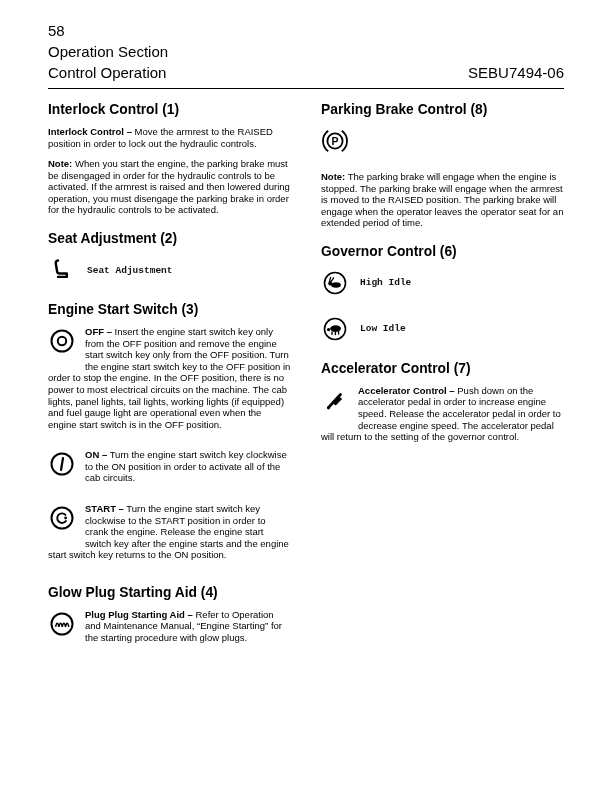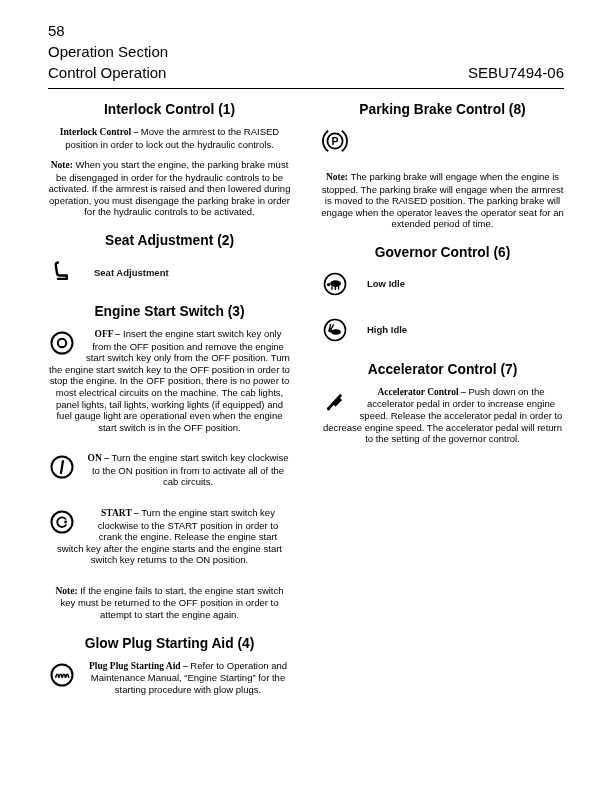--- a/index.html
+++ b/index.html
@@ -6,31 +6,31 @@
   html,body { background:#e8e8e8; }
   body { font-family:"Liberation Sans", sans-serif; color:#111; }
   .page {
     width:612px; height:792px; background:#ffffff; margin:0 auto;
     padding:20px 48px 24px 48px; overflow:hidden; position:relative;
   }
   .header { display:flex; justify-content:space-between; align-items:flex-end;
     font-size:15px; line-height:1.4; color:#000; }
   .header-left div { white-space:nowrap; }
   .header-rule { border-top:1.2px solid #000; margin-top:5px; margin-bottom:10px; }
-  .columns { display:flex; gap:30px;text-align:center; }
+  .columns { display:flex; gap:30px; }
   .col { width:243px; }
   h2.heading { font-size:13.8px; font-weight:bold; color:#000; margin:15px 0 9px 0; }
   .sec:first-child h2.heading { margin-top:3px; }
   p.body { font-size:9.5px; line-height:1.22; margin-bottom:9px; color:#000; }
-  .lead { font-weight:bold;font-family:Liberation Serif, serif; }
+  .lead { font-weight:bold; }
   .icon-para { margin-bottom:10px; }
   .icon-para::after { content:""; display:block; clear:both; }
   .icon-para .icon { float:left; width:28px; height:34px; margin:1px 9px 0 0; }
   .icon svg { display:block; }
-  .label-block { display:flex; align-items:center; gap:18px; margin:10px 0 18px 0; }
+  .label-block { display:flex; align-items:center; gap:11px; margin:10px 0 18px 0;font-family:Liberation Mono, monospace; }
   .label-block .icon { width:28px; height:28px; }
   .label-block .label { font-size:9.5px; font-weight:bold; }
 </style>
 </head>
 <body>
 
 <div class="page">
 
   <div class="header">
     <div class="header-left">
@@ -77,35 +77,34 @@
           <p class="body"><span class="lead">OFF –</span><span> Insert the engine start switch key only from the OFF position and remove the engine start switch key only from the OFF position. Turn the engine start switch key to the OFF position in order to stop the engine. In the OFF position, there is no power to most electrical circuits on the machine. The cab lights, panel lights, tail lights, working lights (if equipped) and fuel gauge light are operational even when the engine start switch is in the OFF position.</span></p>
         </div>
 
         <div class="icon-para">
           <span class="icon">
             <svg width="28" height="28" viewBox="0 0 28 28">
               <circle cx="14" cy="14" r="10.5" fill="none" stroke="#000" stroke-width="2"></circle>
               <line x1="15" y1="8" x2="13" y2="20" stroke="#000" stroke-width="2.2" stroke-linecap="round"></line>
             </svg>
           </span>
-          <p class="body"><span class="lead">ON –</span><span> Turn the engine start switch key clockwise to the ON position in from to activate all of the cab circuits.</span></p>
+          <p class="body"><span class="lead">ON –</span><span> Turn the engine start switch key clockwise to the ON position in order to activate all of the cab circuits.</span></p>
         </div>
 
         <div class="icon-para">
           <span class="icon">
             <svg width="28" height="28" viewBox="0 0 28 28">
               <circle cx="14" cy="14" r="10.5" fill="none" stroke="#000" stroke-width="2"></circle>
               <path d="M17.5 10.8 a4.8 4.8 0 1 0 0.4 6.2" fill="none" stroke="#000" stroke-width="1.9" stroke-linecap="round"></path>
               <circle cx="17.6" cy="14" r="1.4" fill="#000"></circle>
             </svg>
           </span>
           <p class="body"><span class="lead">START –</span><span> Turn the engine start switch key clockwise to the START position in order to crank the engine. Release the engine start switch key after the engine starts and the engine start switch key returns to the ON position.</span></p>
         </div>
 
-        <p class="body"><span class="lead">Note:</span><span> If the engine fails to start, the engine start switch key must be returned to the OFF position in order to attempt to start the engine again.</span></p>
       </div>
 
       <div class="sec">
         <h2 class="heading">Glow Plug Starting Aid (4)</h2>
         <div class="icon-para">
           <span class="icon">
             <svg width="28" height="28" viewBox="0 0 28 28">
               <circle cx="14" cy="14" r="10.5" fill="none" stroke="#000" stroke-width="2"></circle>
               <path d="M7.6 16.8 q1.7 -7.2 3.3 0 q1.7 -7.2 3.3 0 q1.7 -7.2 3.3 0 q1.7 -7.2 3.3 0" fill="none" stroke="#000" stroke-width="1.5"></path>
             </svg>
@@ -133,38 +132,38 @@
         <p class="body"><span class="lead">Note:</span><span> The parking brake will engage when the engine is stopped. The parking brake will engage when the armrest is moved to the RAISED position. The parking brake will engage when the operator leaves the operator seat for an extended period of time.</span></p>
       </div>
 
       <div class="sec">
         <h2 class="heading">Governor Control (6)</h2>
 
         <div class="label-block">
           <span class="icon">
             <svg width="28" height="28" viewBox="0 0 28 28">
               <circle cx="14" cy="14" r="10.5" fill="none" stroke="#000" stroke-width="1.6"></circle>
+              <ellipse cx="15" cy="16" rx="4.9" ry="2.8" fill="#000"></ellipse>
+              <circle cx="9.2" cy="14.4" r="2" fill="#000"></circle>
+              <path d="M9.8 13.2 L12.6 8.8 M8.4 13 L9.6 8.4" stroke="#000" stroke-width="1.3" stroke-linecap="round"></path>
+            </svg>
+          </span>
+          <span class="label">High Idle</span>
+        </div>
+
+        <div class="label-block">
+          <span class="icon">
+            <svg width="28" height="28" viewBox="0 0 28 28">
+              <circle cx="14" cy="14" r="10.5" fill="none" stroke="#000" stroke-width="1.6"></circle>
               <ellipse cx="14.6" cy="13.6" rx="5.4" ry="3.3" fill="#000"></ellipse>
               <circle cx="7.6" cy="14.6" r="1.7" fill="#000"></circle>
               <path d="M11 17 v2.2 M14.4 17.3 v2.2 M17.6 16.8 v2.2" stroke="#000" stroke-width="1.4" stroke-linecap="round"></path>
             </svg>
           </span>
           <span class="label">Low Idle</span>
-        </div>
-
-        <div class="label-block">
-          <span class="icon">
-            <svg width="28" height="28" viewBox="0 0 28 28">
-              <circle cx="14" cy="14" r="10.5" fill="none" stroke="#000" stroke-width="1.6"></circle>
-              <ellipse cx="15" cy="16" rx="4.9" ry="2.8" fill="#000"></ellipse>
-              <circle cx="9.2" cy="14.4" r="2" fill="#000"></circle>
-              <path d="M9.8 13.2 L12.6 8.8 M8.4 13 L9.6 8.4" stroke="#000" stroke-width="1.3" stroke-linecap="round"></path>
-            </svg>
-          </span>
-          <span class="label">High Idle</span>
         </div>
       </div>
 
       <div class="sec">
         <h2 class="heading">Accelerator Control (7)</h2>
         <div class="icon-para">
           <span class="icon">
             <svg width="28" height="28" viewBox="0 0 28 28">
               <path d="M7.5 21.5 L19.5 8.5" stroke="#000" stroke-width="2.6" stroke-linecap="round"></path>
               <path d="M10.5 16.5 l6.5 -7 l4.2 3.6 l-2.4 2.2 l-4 4.2 z" fill="#000"></path>

